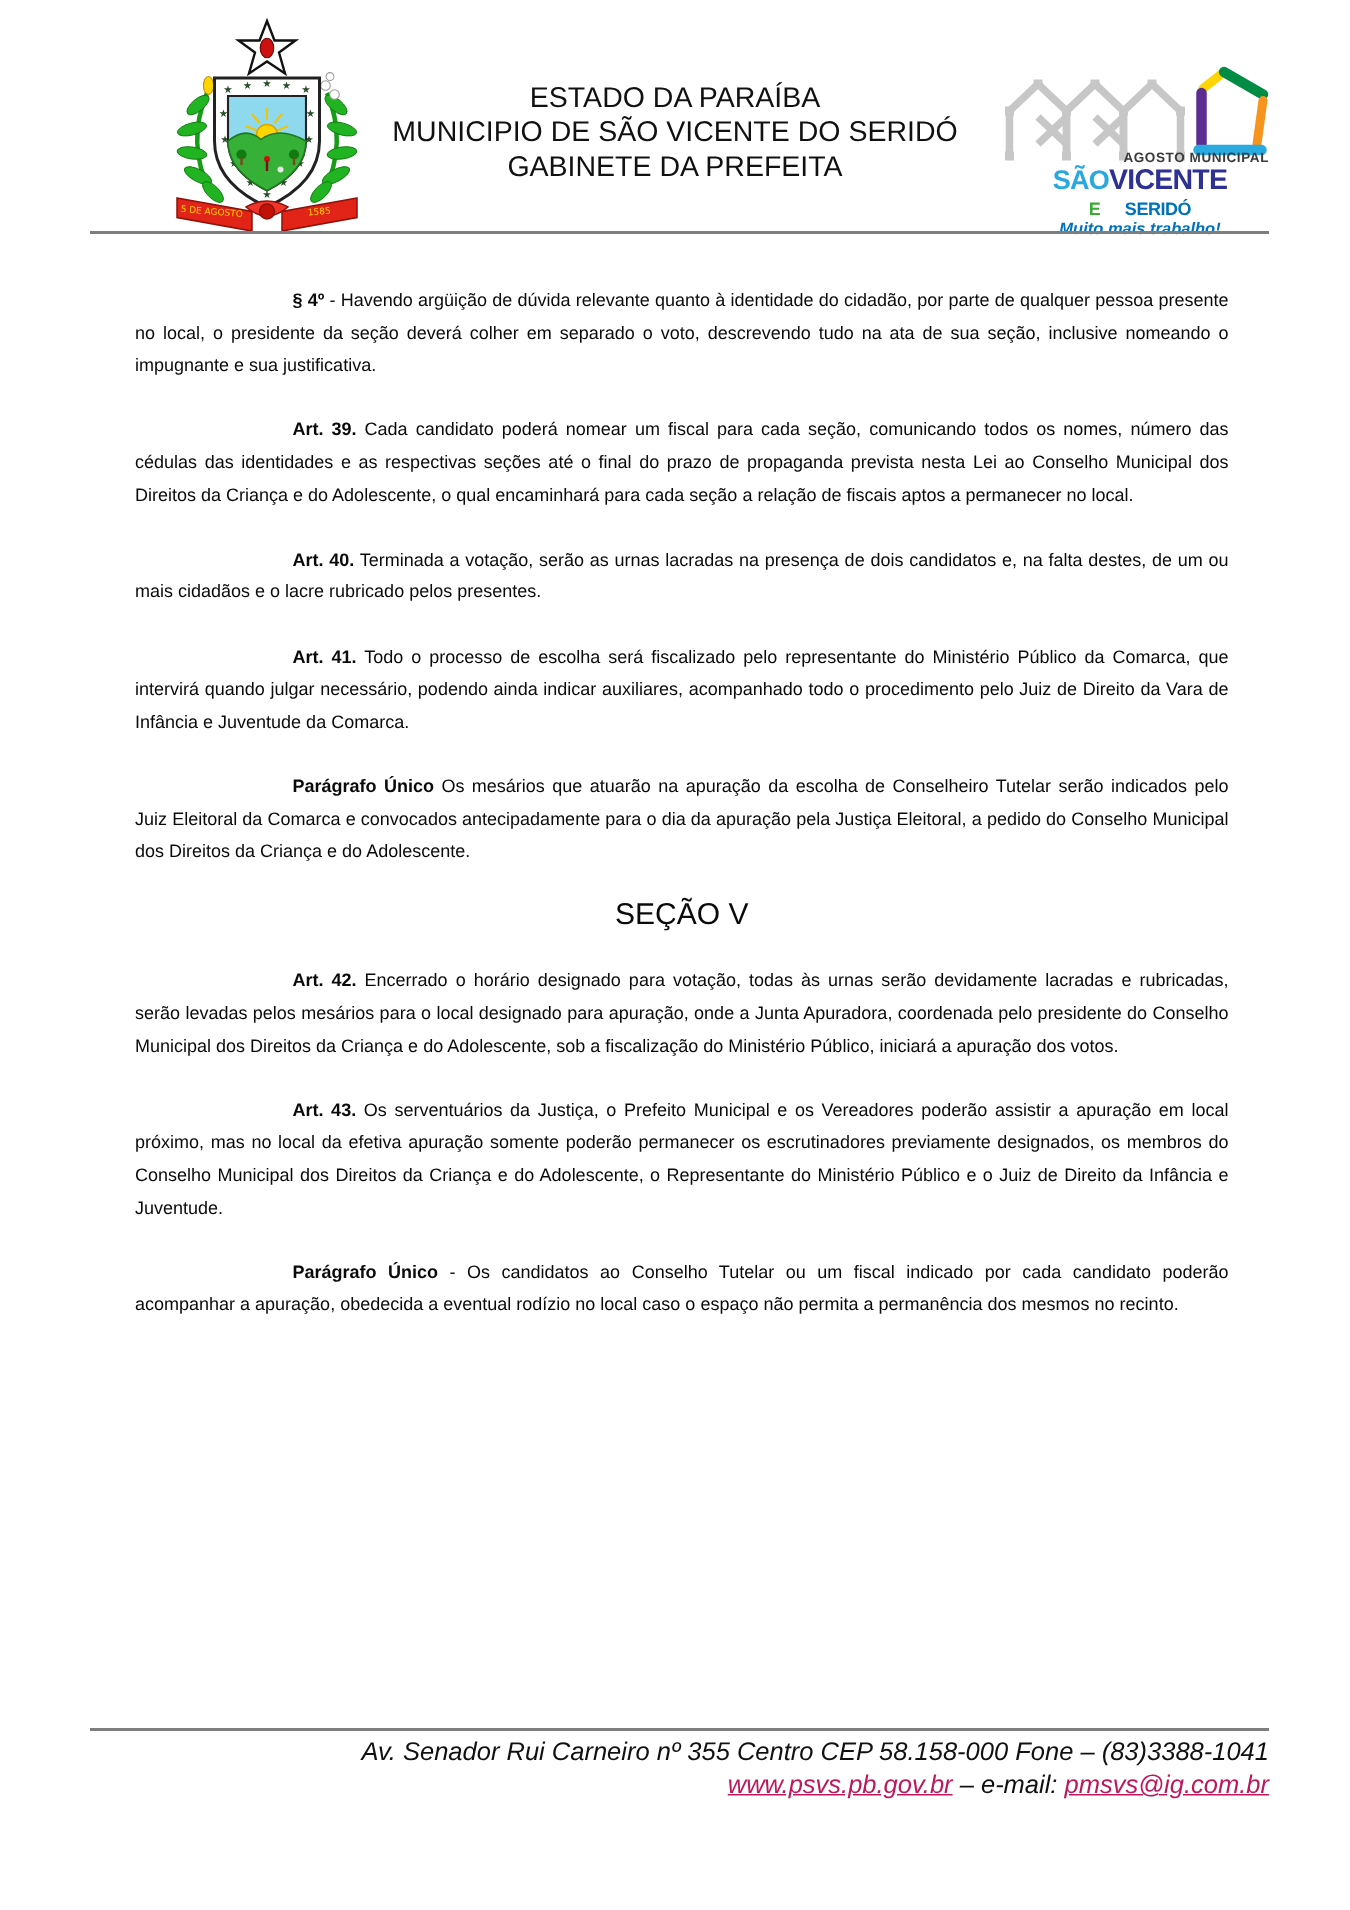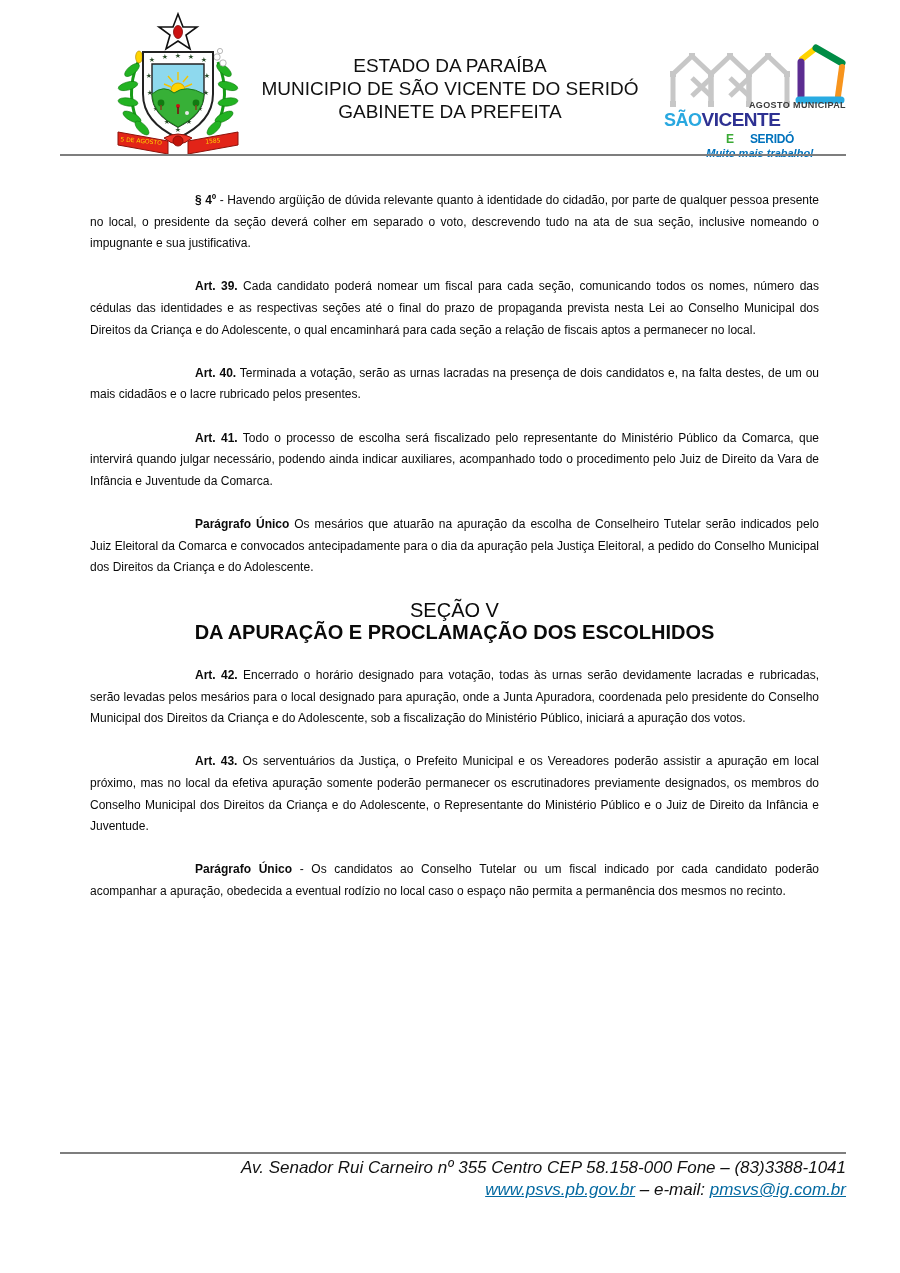--- a/index.html
+++ b/index.html
@@ -10,21 +10,21 @@
   
   .crest{position:absolute;left:112px;top:10px;width:132px;height:147px;}
   .header-text{
     position:absolute;left:235px;top:54px;width:430px;text-align:center;
     font-size:19px;line-height:23px;color:#111;
   }
   .header-text .l3{font-weight:normal;}
   .logo{position:absolute;left:664px;top:42px;width:192px;}
   .logo svg{display:block;margin:0 auto;}
   .logo-governo{font-size:9px;font-weight:bold;letter-spacing:.4px;color:#3a3a3a;text-align:right;padding-right:10px;margin-top:-14px;}
-  .logo-name{text-align:left;line-height:18px;margin-top:1px;white-space:nowrap;}
+  .logo-name{text-align:center;line-height:18px;margin-top:1px;white-space:nowrap;}
   .logo-name .sao{color:#29a8e0;font-weight:800;font-size:18px;letter-spacing:-.5px;}
   .logo-name .vicente{color:#2e3192;font-weight:800;font-size:19px;letter-spacing:-.5px;}
   .logo-name2{text-align:center;line-height:15px;white-space:nowrap;}
   .logo-name2 .e{color:#3aaa35;font-weight:800;font-size:12px;}
   .logo-name2 .serido{color:#0072bc;font-weight:800;font-size:12px;letter-spacing:-.3px;margin-left:16px;}
   .logo-slogan{text-align:center;font-style:italic;font-weight:bold;font-size:11px;color:#0072bc;line-height:13px;}
   .rule{position:absolute;left:60px;width:786px;border-top:2px solid #7e7e7e;}
   .rule.header-rule{top:154px;}
   .rule.footer-rule{top:1152px;}
   
@@ -34,21 +34,21 @@
     text-align:justify;text-indent:105px;
   }
   p.para .lead{font-weight:bold;}
   .section-head{margin:0 0 21.6px 0;text-align:center;font-size:20px;line-height:21.6px;}
   .section-head .sub{font-weight:bold;}
   
   .doc-footer{
     position:absolute;left:60px;top:1157px;width:786px;text-align:right;
     font-size:17px;line-height:22px;font-style:italic;color:#111;
   }
-  .doc-footer .link{text-decoration:underline;color:#0369a1;}
+  .doc-footer .link{text-decoration:underline;color:#be185d;}
 </style>
 </head>
 <body>
 
 <div class="page">
 
   <div class="crest">
     <svg width="132" height="147" viewBox="0 0 132 147" xmlns="http://www.w3.org/2000/svg">
 
       <polygon points="66,4 71,17 85,17 74,25 78,39 66,31 54,39 58,25 47,17 61,17" fill="#ffffff" stroke="#111" stroke-width="1.6"></polygon>
@@ -181,21 +181,20 @@
     <p class="para"><span class="lead">Art. 39.</span><span> Cada candidato poderá nomear um fiscal para cada seção, comunicando todos os nomes, número das cédulas das identidades e as respectivas seções até o final do prazo de propaganda prevista nesta Lei ao Conselho Municipal dos Direitos da Criança e do Adolescente, o qual encaminhará para cada seção a relação de fiscais aptos a permanecer no local.</span></p>
 
     <p class="para"><span class="lead">Art. 40.</span><span> Terminada a votação, serão as urnas lacradas na presença de dois candidatos e, na falta destes, de um ou mais cidadãos e o lacre rubricado pelos presentes.</span></p>
 
     <p class="para"><span class="lead">Art. 41.</span><span> Todo o processo de escolha será fiscalizado pelo representante do Ministério Público da Comarca, que intervirá quando julgar necessário, podendo ainda indicar auxiliares, acompanhado todo o procedimento pelo Juiz de Direito da Vara de Infância e Juventude da Comarca.</span></p>
 
     <p class="para"><span class="lead">Parágrafo Único</span><span> Os mesários que atuarão na apuração da escolha de Conselheiro Tutelar serão indicados pelo Juiz Eleitoral da Comarca e convocados antecipadamente para o dia da apuração pela Justiça Eleitoral, a pedido do Conselho Municipal dos Direitos da Criança e do Adolescente.</span></p>
 
     <div class="section-head">
       <div>SEÇÃO V</div>
-      <div class="sub">DA APURAÇÃO E PROCLAMAÇÃO DOS ESCOLHIDOS</div>
     </div>
 
     <p class="para"><span class="lead">Art. 42.</span><span> Encerrado o horário designado para votação, todas às urnas serão devidamente lacradas e rubricadas, serão levadas pelos mesários para o local designado para apuração, onde a Junta Apuradora, coordenada pelo presidente do Conselho Municipal dos Direitos da Criança e do Adolescente, sob a fiscalização do Ministério Público, iniciará a apuração dos votos.</span></p>
 
     <p class="para"><span class="lead">Art. 43.</span><span> Os serventuários da Justiça, o Prefeito Municipal e os Vereadores poderão assistir a apuração em local próximo, mas no local da efetiva apuração somente poderão permanecer os escrutinadores previamente designados, os membros do Conselho Municipal dos Direitos da Criança e do Adolescente, o Representante do Ministério Público e o Juiz de Direito da Infância e Juventude.</span></p>
 
     <p class="para"><span class="lead">Parágrafo Único</span><span> - Os candidatos ao Conselho Tutelar ou um fiscal indicado por cada candidato poderão acompanhar a apuração, obedecida a eventual rodízio no local caso o espaço não permita a permanência dos mesmos no recinto.</span></p>
 
   </div>
 

